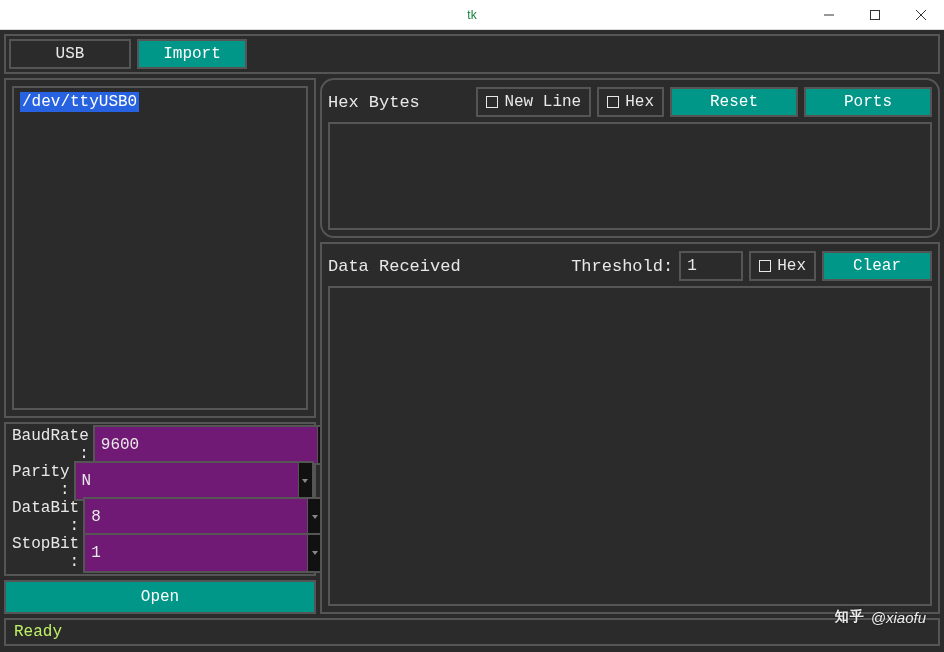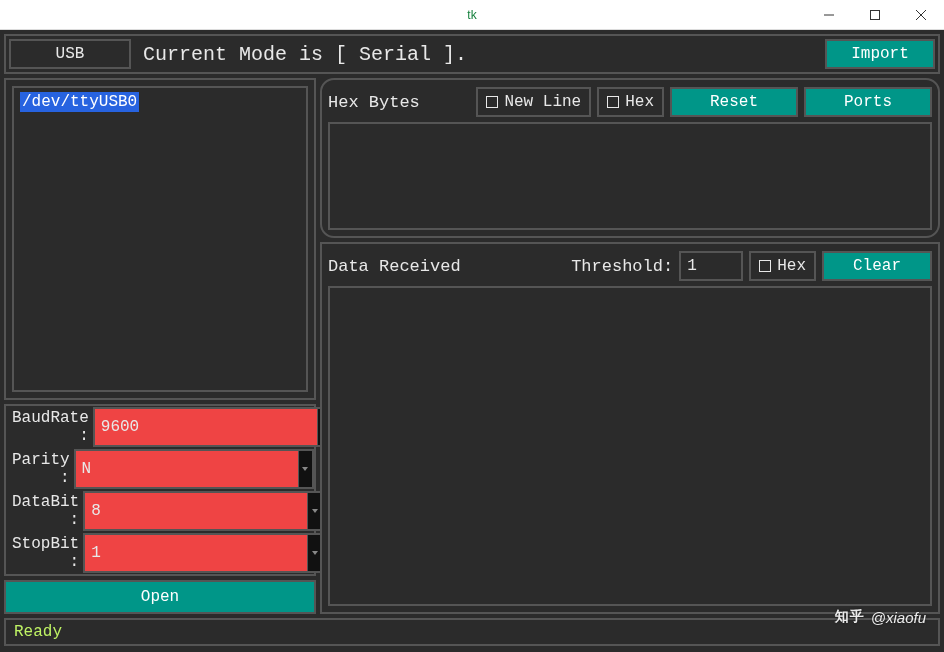--- a/index.html
+++ b/index.html
@@ -126,41 +126,41 @@
     font-size: 16px;
     display: inline-block;
   }
 
   .settings-panel {
     padding: 6px 6px;
   }
   .settings-grid {
     display: flex;
     flex-direction: column;
-    gap: 12px;
+    gap: 6px;
     justify-content: space-between;
   }
   .setting-row {
     display: flex;
     align-items: center;
     gap: 4px;
     height: 30px;
   }
   .setting-label {
     width: 98px;
     text-align: right;
     font-size: 16px;
     color: #e8e8e8;
   }
   .combo {
     flex: 1;
     height: 40px;
     display: flex;
     border: 2px solid #555;
-    background: #ef4444;
+    background: #701a75;
   }
   .combo-input {
     flex: 1;
     background: transparent;
     border: none;
     outline: none;
     color: #e8e8e8;
     font-family: inherit;
     font-size: 16px;
     padding: 0 6px;
@@ -298,21 +298,20 @@
           <path d="M0 0 L10 10 M10 0 L0 10"></path>
         </svg>
     </div>
   </div>
 </div>
 
 <div class="app">
 
   <div class="topbar">
     <button class="usb-btn">USB</button>
-    <div class="mode-text">Current Mode is [ Serial ].</div>
     <button class="pill-btn sm">Import</button>
   </div>
 
   <div class="body-row">
 
     <div class="left-col">
 
       <div class="panel fill">
         <div class="listbox">
           <span class="list-item">/dev/ttyUSB0</span>

